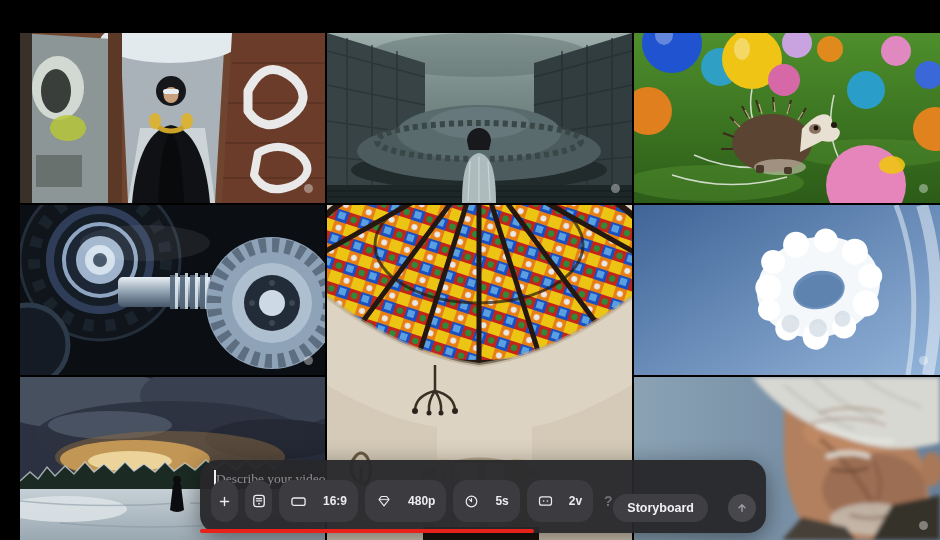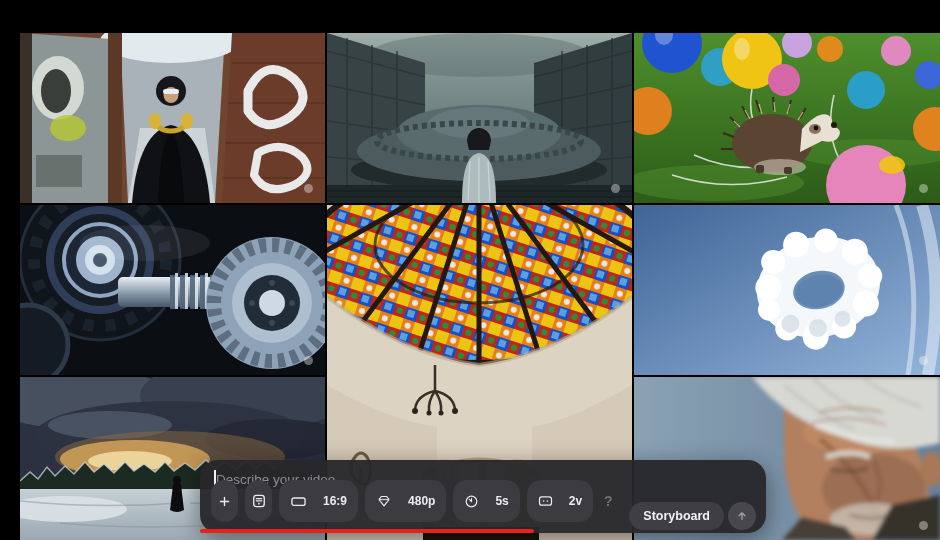--- a/index.html
+++ b/index.html
@@ -29,32 +29,32 @@
   .t8 { left:634px; top:377px; width:306px; height:163px; }
   .corner-badge { position:absolute; right:12px; bottom:10px; width:9px; height:9px;
     border-radius:50%; background:rgba(255,255,255,.38); }
 
   
   .composer { position:absolute; left:200px; top:460px; width:566px; height:73px;
     background:rgba(40,40,43,.96); border-radius:18px; z-index:10;
     box-shadow:0 6px 24px rgba(0,0,0,.45); }
   .prompt-row { position:absolute; left:0; top:6px; width:100%; height:26px; }
   .prompt-input { width:100%; height:26px; background:transparent; border:none; outline:none;
-    color:#e8e8ec; font-size:13.5px; padding:0 16px; font-family:Liberation Sans, sans-serif; }
+    color:#e8e8ec; font-size:13.5px; padding:0 16px; font-family:Liberation Serif, serif; }
   .prompt-input::placeholder { color:#8e8e94; }
   .caret { position:absolute; left:14px; top:4px; width:1.5px; height:17px; background:#f2f2f4; }
   .controls { position:absolute; left:11px; bottom:11px; display:flex; align-items:center; gap:7px; }
   .ctl-btn { height:42px; min-width:27px; border:none; border-radius:14px; background:#3b3b40;
     color:#ececef; display:flex; align-items:center; justify-content:center; gap:16px;
     font-size:12px; font-weight:bold; padding:0 11px; cursor:pointer; font-family:"Liberation Sans",sans-serif; }
   .ctl-btn.icon-only { padding:0; width:27px; }
   .ctl-btn svg { flex:none; }
   .help-btn { background:transparent; color:#707076; font-size:14px; font-weight:bold; border:none;
     cursor:pointer; padding:0 4px; font-family:"Liberation Sans",sans-serif; }
-  .right-controls { position:absolute; right:10px; bottom:3px; display:flex; align-items:center; gap:4px; }
+  .right-controls { position:absolute; right:10px; bottom:11px; display:flex; align-items:center; gap:20px; }
   .storyboard-btn { height:28px; border:none; border-radius:14px; background:#3e3e43; color:#f2f2f4;
     font-size:12.5px; font-weight:bold; padding:0 14px; cursor:pointer; font-family:"Liberation Sans",sans-serif; }
   .send-btn { width:28px; height:28px; border-radius:50%; border:none; background:#47474c;
     display:flex; align-items:center; justify-content:center; cursor:pointer; }
 
   .progress-track { position:absolute; left:200px; top:529px; width:566px; height:4px; z-index:11; }
   .progress-fill { height:4px; border-radius:2px; background:#e8211a; width:0; }
 </style>
 </head>
 <body>

